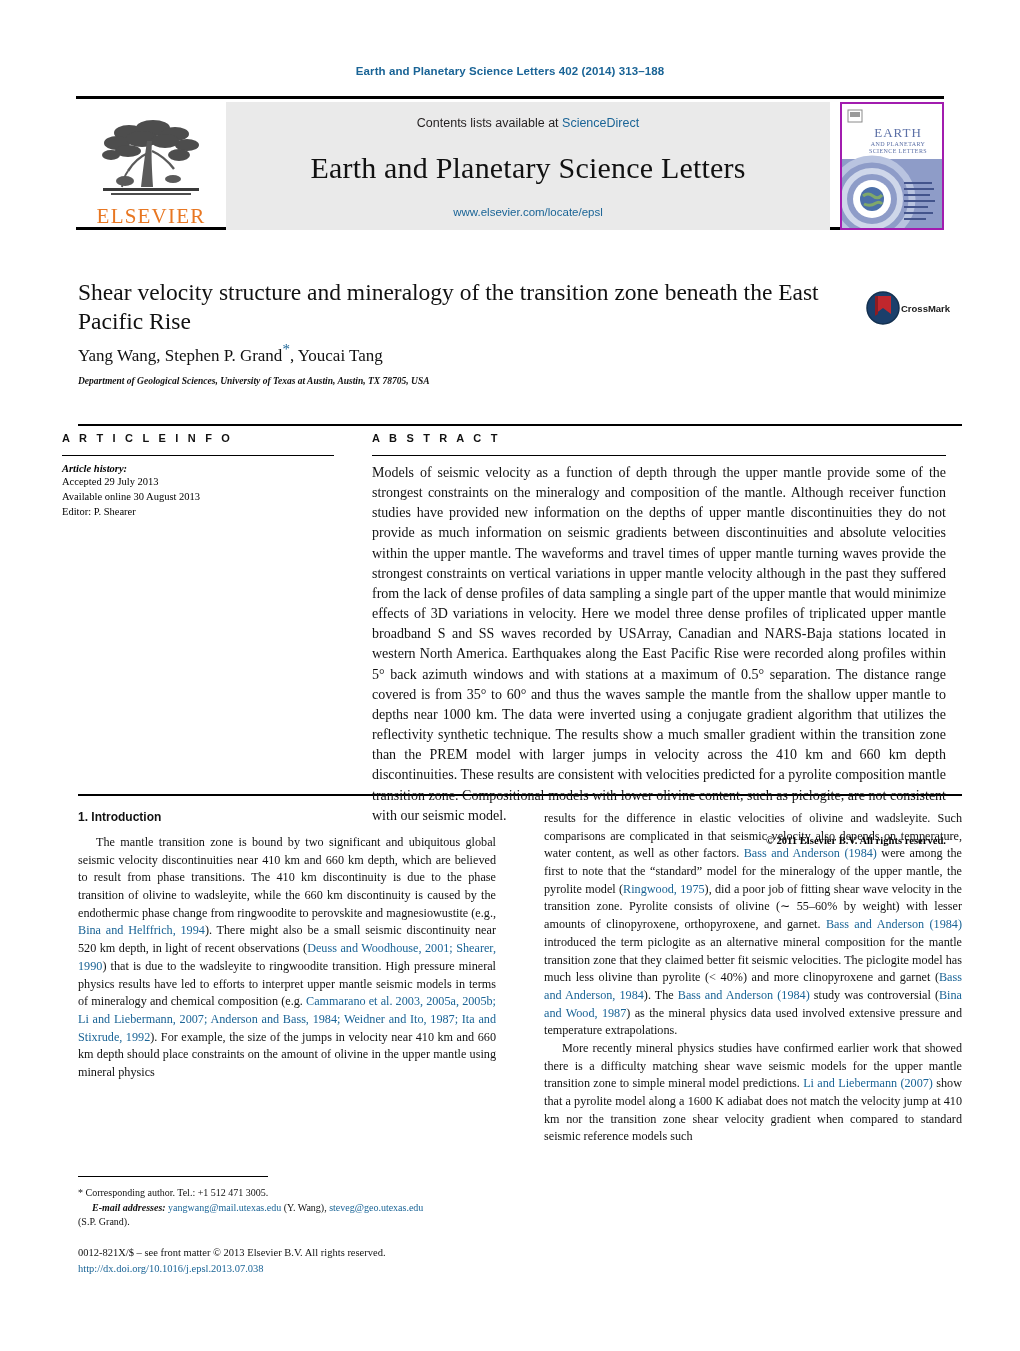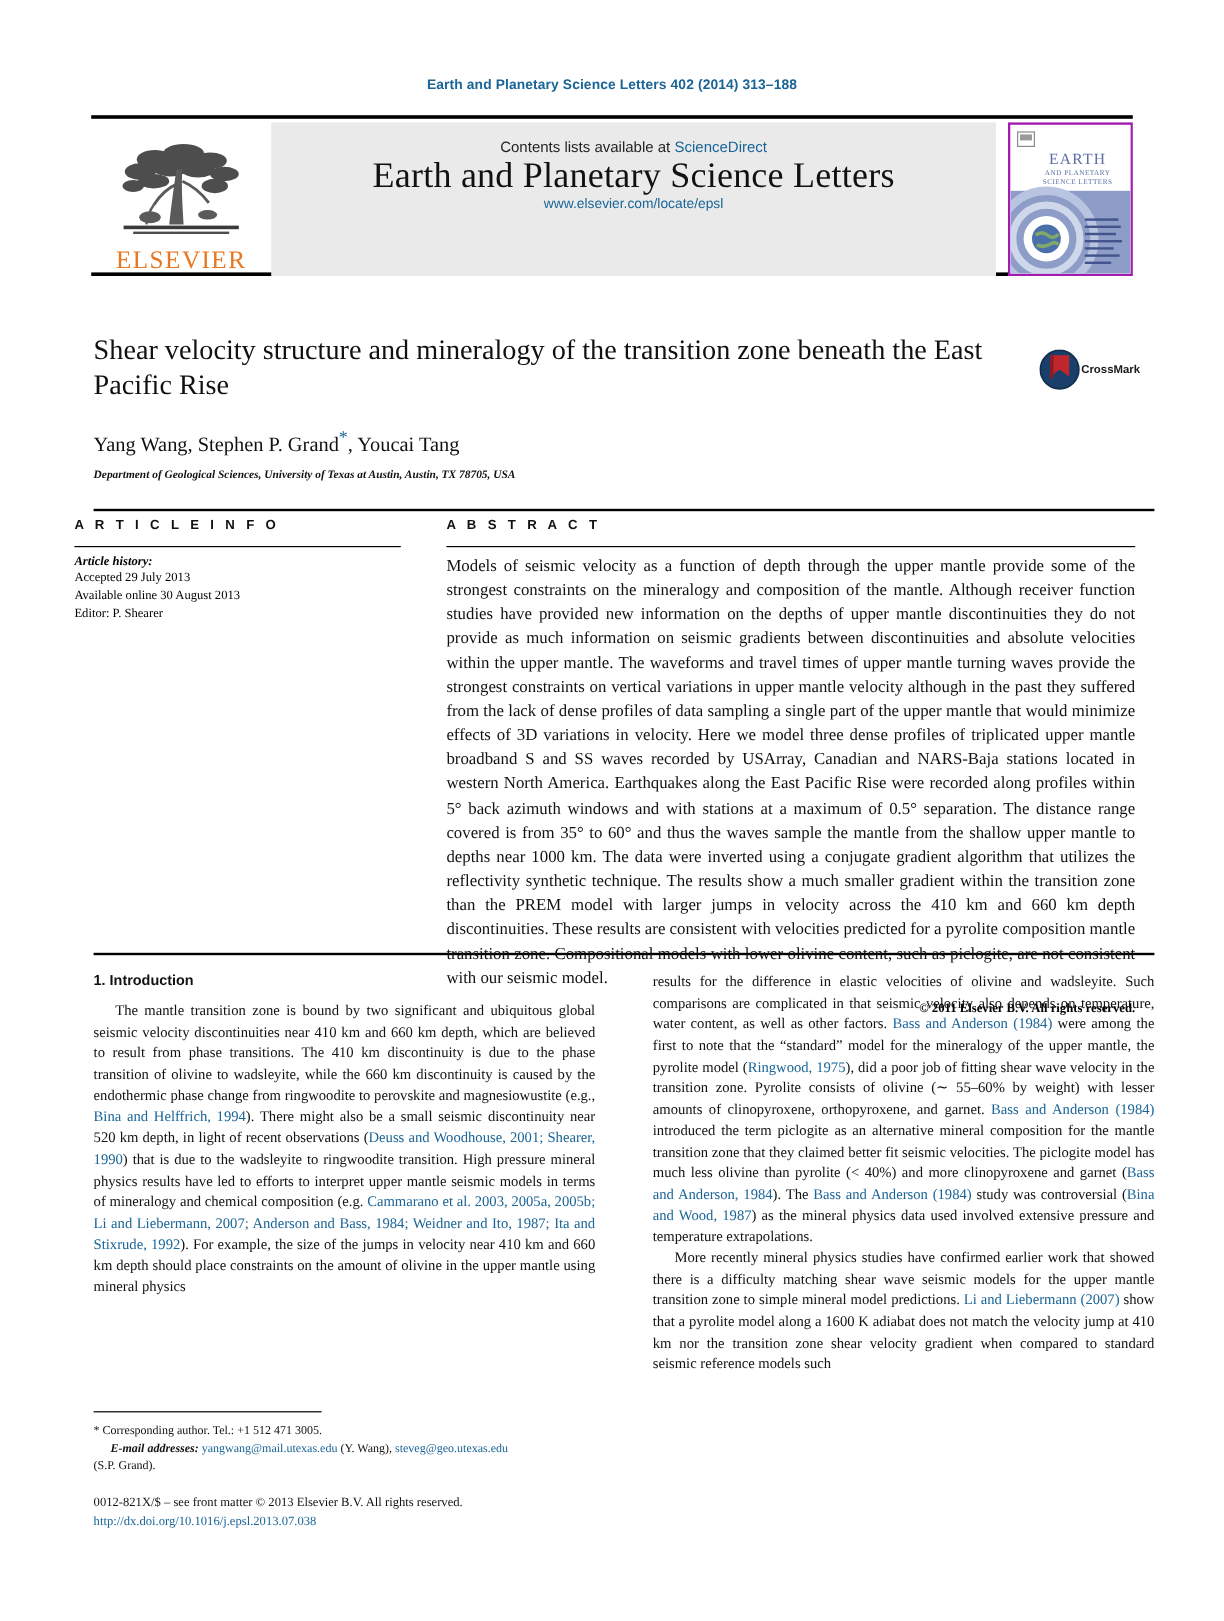--- a/index.html
+++ b/index.html
@@ -71,20 +71,21 @@
     color: #E87722;
     line-height: 1;
     margin-top: 1px;
   }
   .mast-center {
     flex: 1 1 auto;
     background: #eaeaea;
     display: flex;
     flex-direction: column;
     align-items: center;
+    justify-content: space-between;
     padding: 14px 0 12px 0;
     box-sizing: border-box;
   }
   .contents-line {
     font-family: "Liberation Sans", "DejaVu Sans", sans-serif;
     font-size: 12.5px;
     color: #231f20;
   }
   .contents-line .sd { color: #1a6496; }
   .journal-title {
@@ -120,21 +121,21 @@
     font-family: "Liberation Serif", "DejaVu Serif", serif;
     font-size: 23.5px;
     line-height: 1.25;
     font-weight: normal;
     color: #111;
     margin: 0;
   }
   .authors {
     font-family: "Liberation Serif", "DejaVu Serif", serif;
     font-size: 17px;
-    margin-top: 20px;
+    margin-top: 4px;
     color: #111;
   }
   .authors .star { color: #1a6496; font-size: 15px; vertical-align: super; }
   .affiliation {
     font-family: "Liberation Serif", "DejaVu Serif", serif;
     font-style: italic;
     font-weight: bold;
     font-size: 9.5px;
     margin-top: 11px;
     color: #111;

